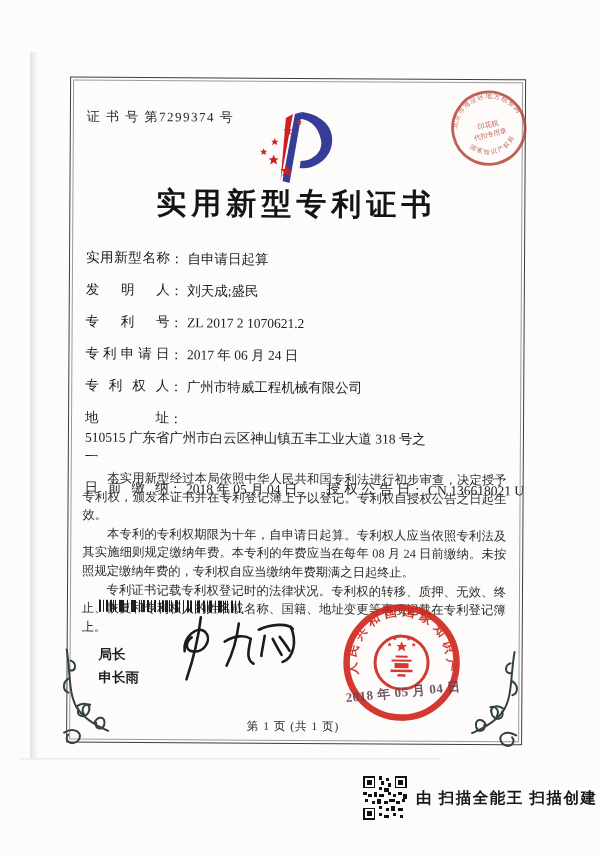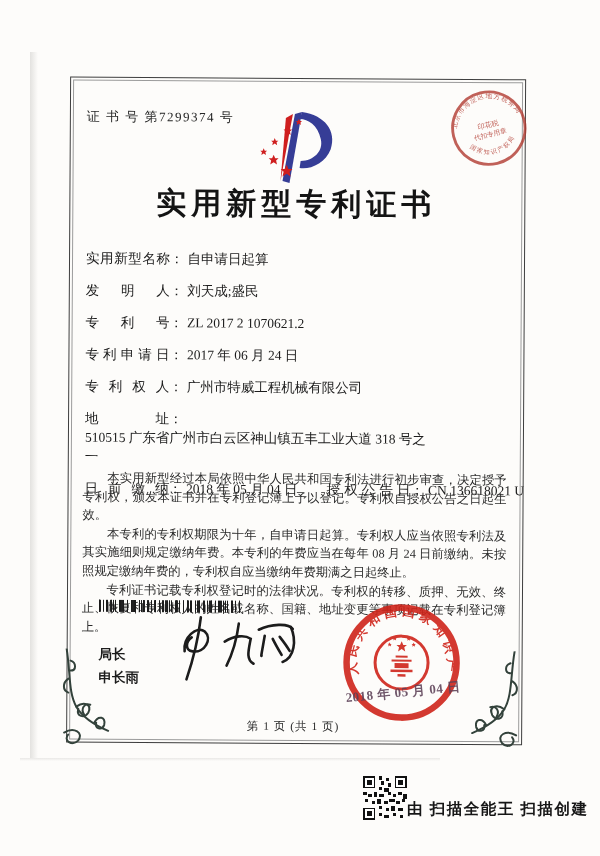--- a/index.html
+++ b/index.html
@@ -18,21 +18,21 @@
 
   .cert-no{position:absolute;left:85px;top:109px;font-size:13px;letter-spacing:1.5px;color:#262626;}
   .logo{position:absolute;left:247px;top:109px;}
   .stamp-wrap{position:absolute;left:447px;top:87px;width:80px;height:80px;
        transform:rotate(-14deg);opacity:0.78;}
   .title{position:absolute;left:68px;top:184px;width:454px;text-align:center;
        font-size:30px;font-weight:600;letter-spacing:5px;color:#141414;}
 
   .fields{position:absolute;left:85px;top:250px;width:425px;font-size:13.5px;color:#1c1c1c;}
   .frow{margin-bottom:13px;line-height:19px;min-height:19px;position:relative;}
-  .flabel{display:inline-block;width:84px;text-align:justify;text-align-last:justify;vertical-align:top;}
+  .flabel{display:inline-block;width:84px;text-align:justify;text-align-last:justify;vertical-align:top;font-family:Liberation Mono, monospace;}
   .fcolon{display:inline-block;vertical-align:top;margin-right:4px;}
   .fvalue{display:inline-block;vertical-align:top;max-width:330px;}
   .fvalue.wide{max-width:352px;}
   .grp2{position:absolute;left:242px;top:0;white-space:nowrap;}
 
   .paras{position:absolute;left:83px;top:470px;width:424px;font-size:12.3px;
        line-height:18.6px;color:#2b2b2b;text-align:justify;}
   .paras p{margin:0;text-indent:2em;}
 
   .barcode{position:absolute;left:100px;top:601px;width:142px;height:12px;
@@ -49,21 +49,21 @@
   .seal-date{position:absolute;left:347px;top:681px;width:150px;font-size:13px;font-weight:700;
        color:#5d4157;letter-spacing:0.5px;transform:rotate(-6deg);opacity:0.88;white-space:nowrap;}
 
   .page-no{position:absolute;left:68px;top:719px;width:454px;text-align:center;
        font-size:11.5px;letter-spacing:1px;color:#2a2a2a;}
 
   .flourish{position:absolute;top:650px;}
   .flourish.fl-left{left:56px;}
   .flourish.fl-right{left:464px;transform:scaleX(-1);}
 
-  .watermark{position:absolute;left:363px;top:776px;display:flex;align-items:flex-end;}
+  .watermark{position:absolute;left:363px;top:776px;display:flex;align-items:center;gap:9px;}
   .wm-text{font-family:"Liberation Sans", sans-serif;font-size:15.5px;font-weight:600;
        letter-spacing:1.5px;color:#161616;}
 </style>
 </head>
 <body>
 
 <div class="scan">
   <div class="left-shadow"></div>
   <div class="bottom-shadow"></div>
 

